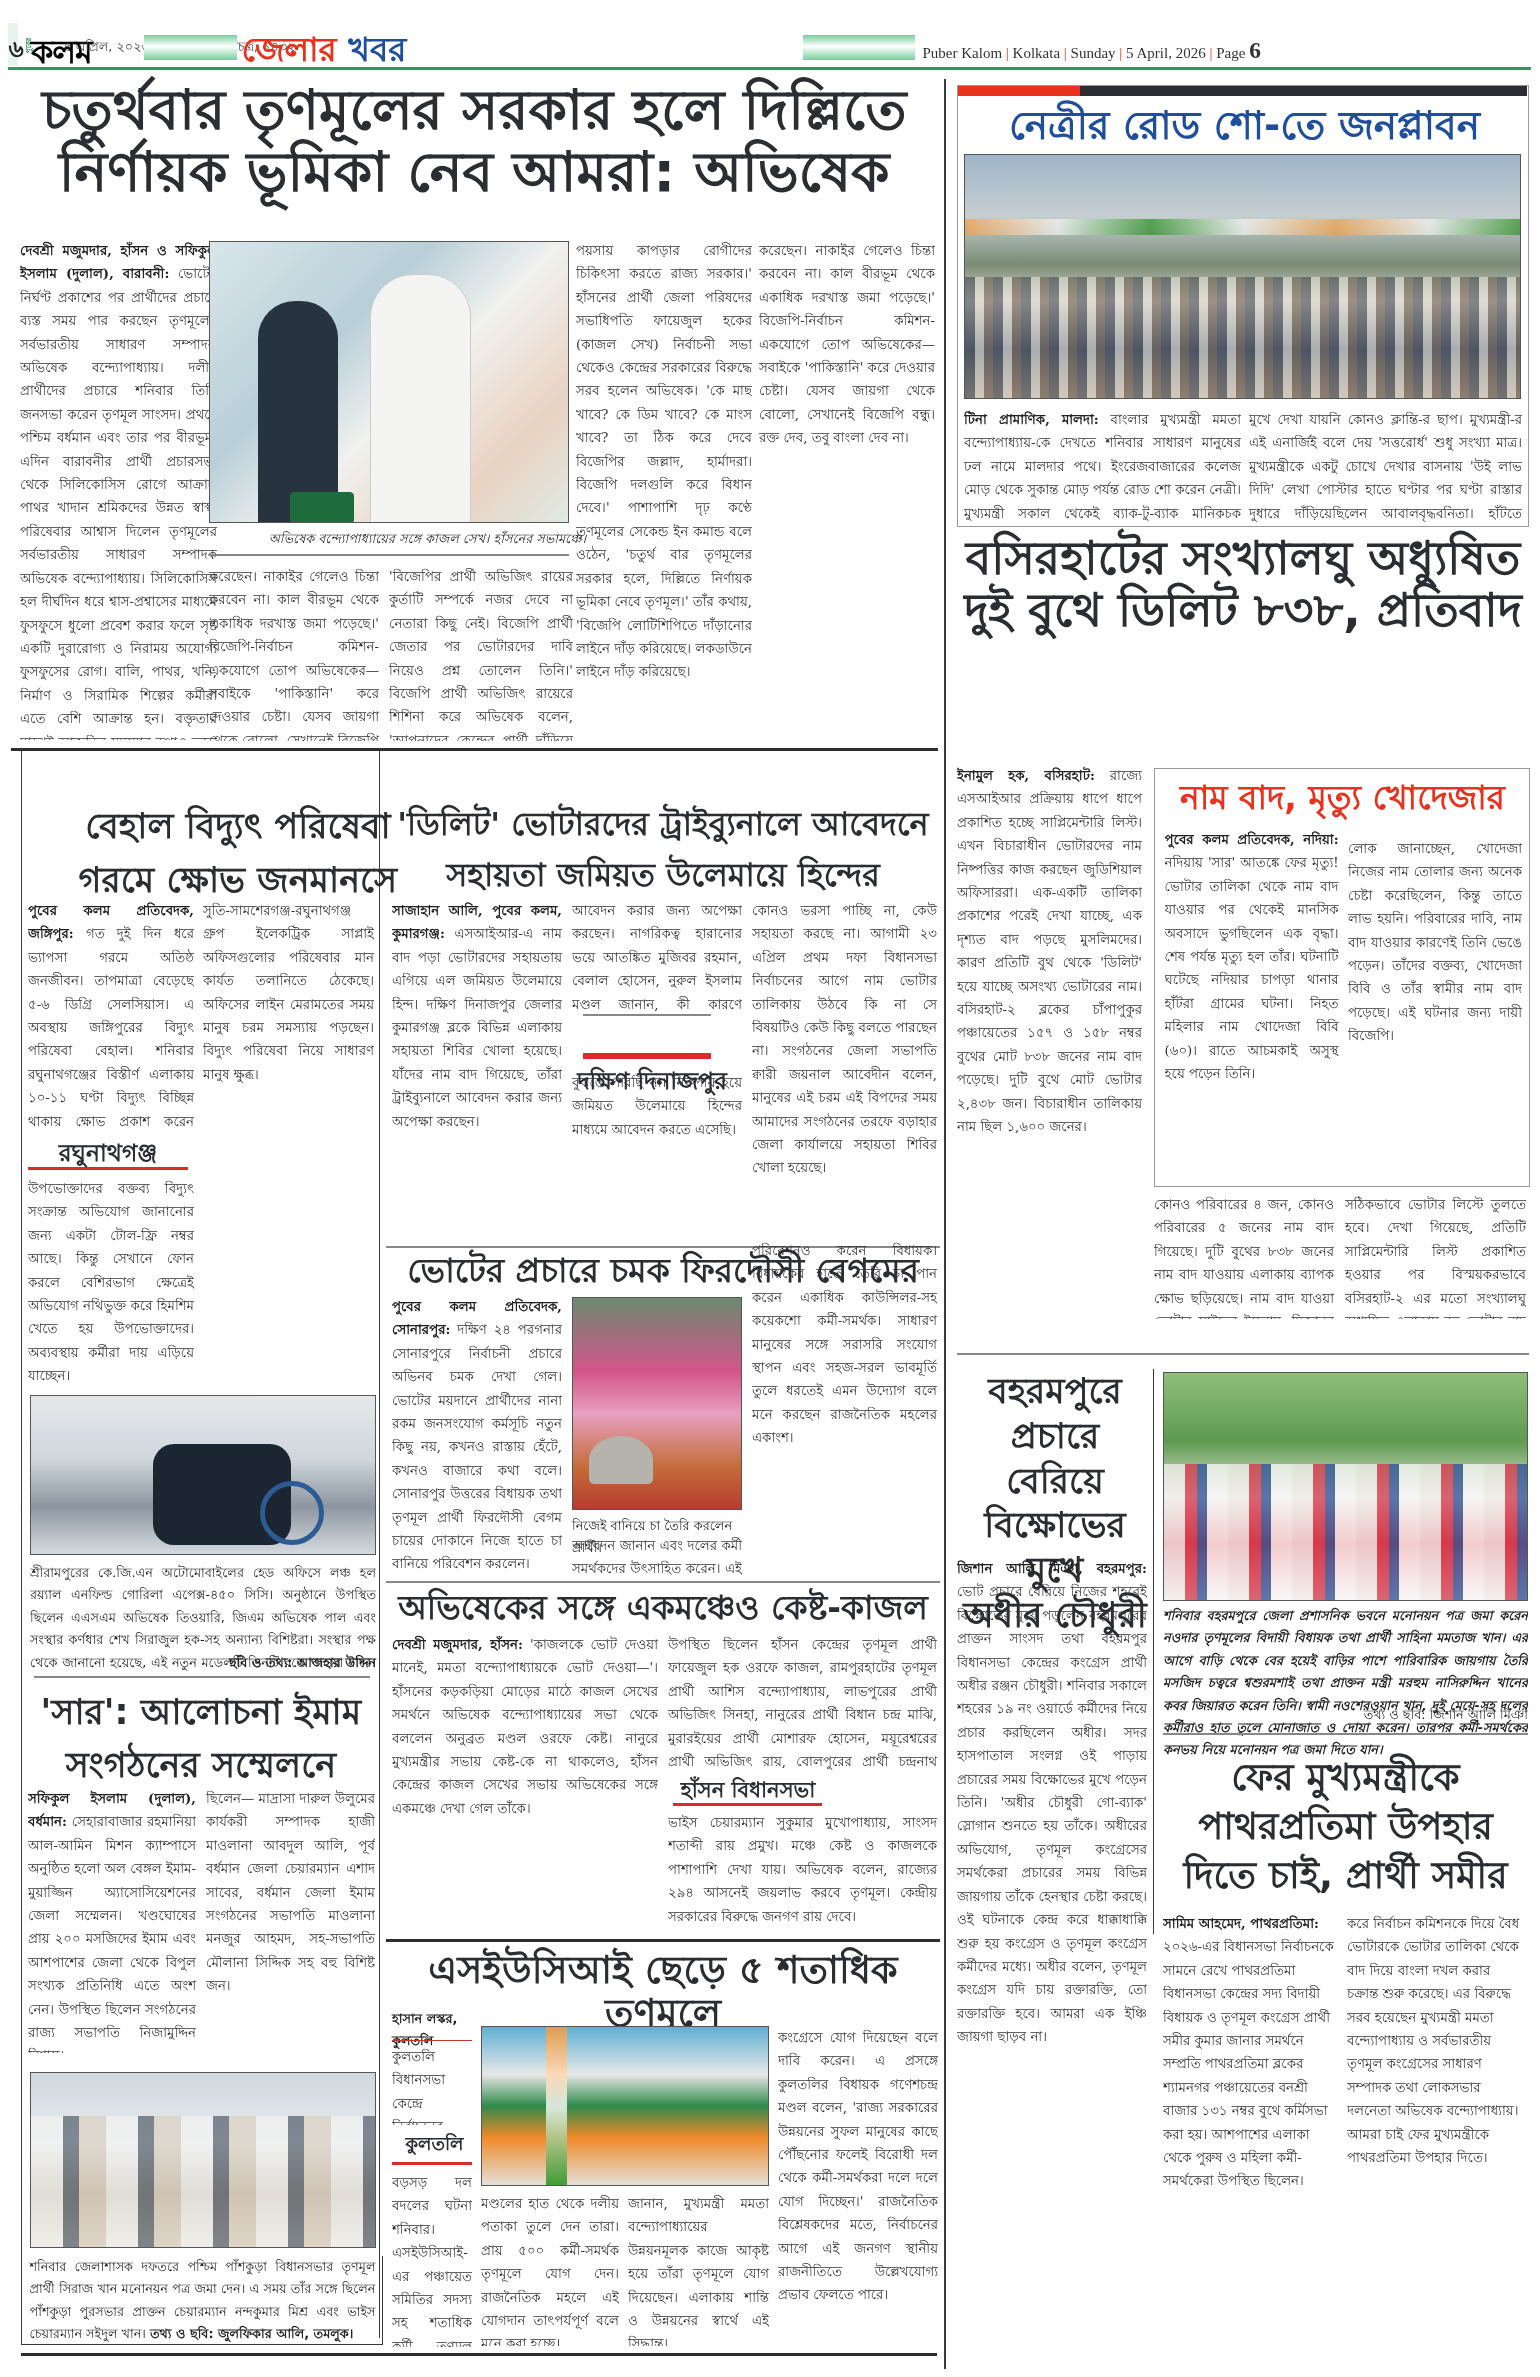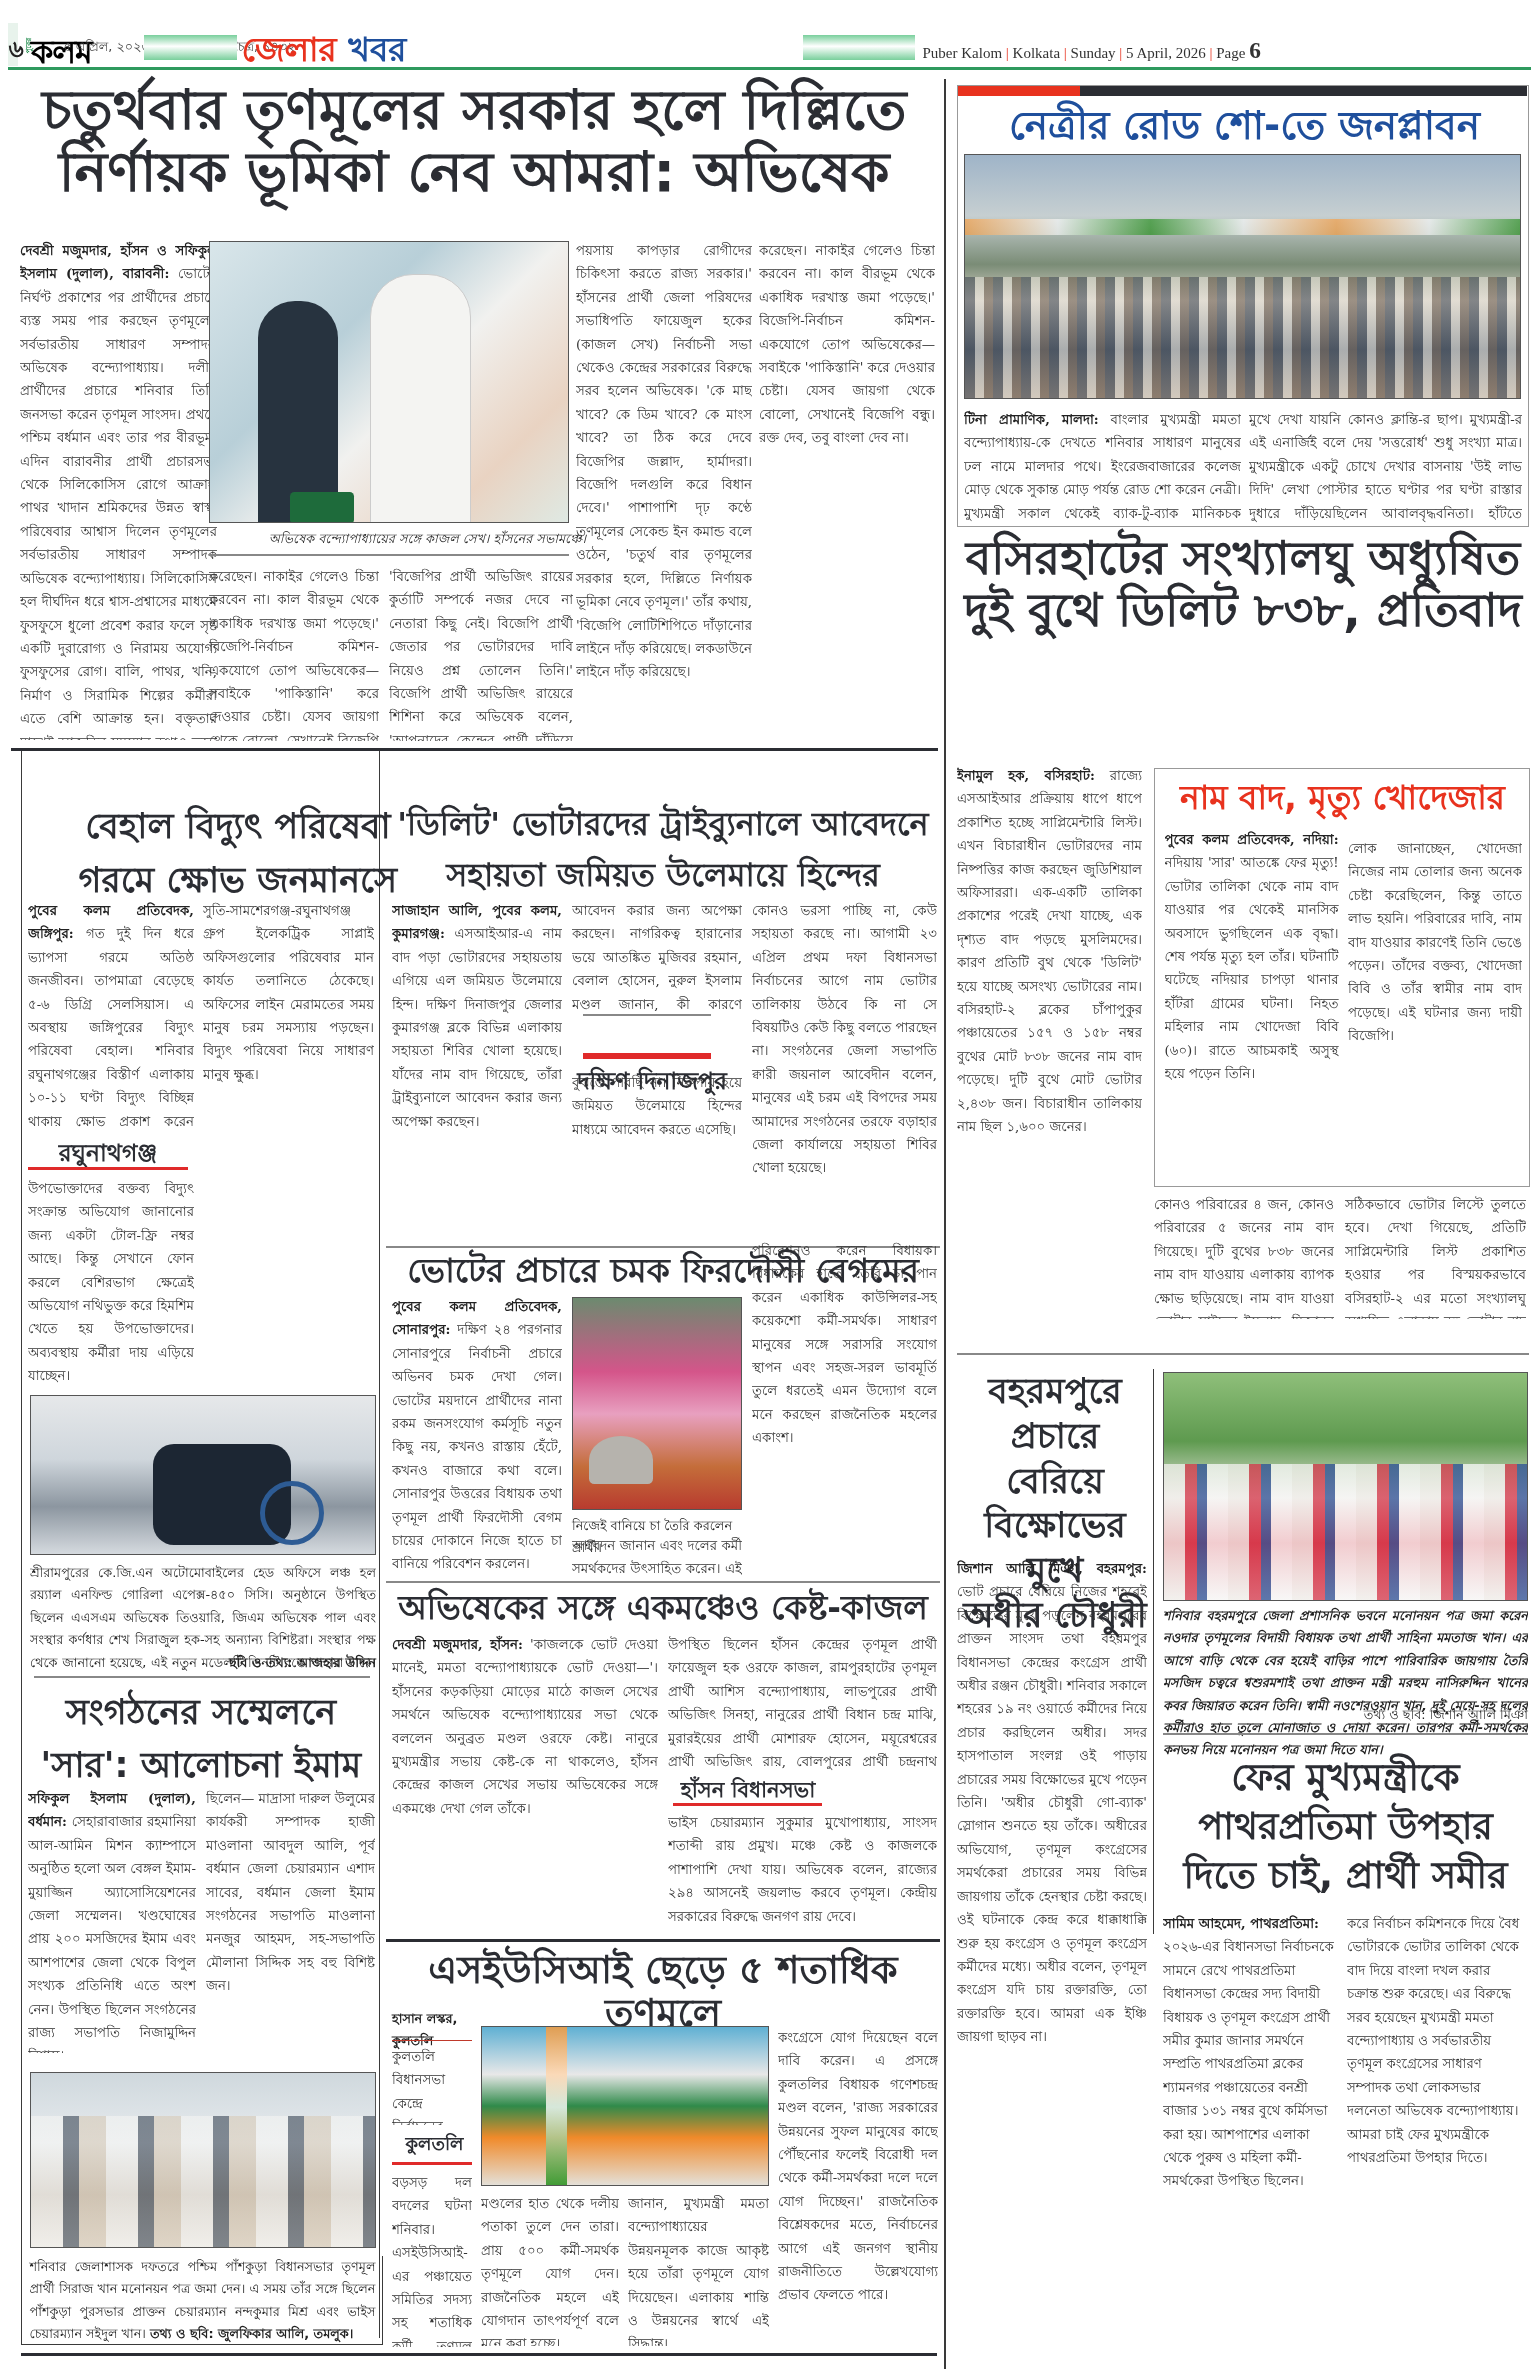--- a/index.html
+++ b/index.html
@@ -175,22 +175,22 @@
 
 <div class="photo" style="left:30px;top:1395px;width:346px;height:160px;background:linear-gradient(180deg,#e6e8ea 0%,#cfd6dc 40%,#8c96a0 70%,#d5dadf 100%);">
   <div class="abs" style="left:122px;top:48px;width:138px;height:101px;background:#1c2633;border-radius:21px;"></div>
   <div class="abs" style="left:229px;top:85px;width:64px;height:64px;border:5.3px solid #2d5b94;border-radius:50%;"></div>
 </div>
 <div class="abs caption" style="left:30px;top:1562px;width:346px;height:112px;text-align:justify;overflow:hidden;">শ্রীরামপুরের কে.জি.এন অটোমোবাইলের হেড অফিসে লঞ্চ হল রয়্যাল এনফিল্ড গোরিলা এপেক্স-৪৫০ সিসি। অনুষ্ঠানে উপস্থিত ছিলেন এএসএম অভিষেক তিওয়ারি, জিএম অভিষেক পাল এবং সংস্থার কর্ণধার শেখ সিরাজুল হক-সহ অন্যান্য বিশিষ্টরা। সংস্থার পক্ষ থেকে জানানো হয়েছে, এই নতুন মডেলটি তিনটি রঙে পাওয়া যাবে। আধুনিক ডিজাইন ও একাধিক উন্নত বৈশিষ্ট্যে সমৃদ্ধ। নতুন লুকে বাজারে আসা গোরিলা এপেক্স-৪৫০ সিসি মডেলের প্রারম্ভিক দাম প্রায় ২ লক্ষ ১৬ হাজার টাকা।</div>
 <div class="abs caption" style="left:30px;top:1652px;width:346px;text-align:right;font-weight:bold;">ছবি ও তথ্য: আজহার উদ্দিন</div>
 <div class="hline" style="left:34px;top:1676px;width:336px;"></div>
 
 <div class="abs hl" style="left:23.4px;top:1686px;width:355px;font-size:35px;line-height:1.5;">
+  <div>'সার': আলোচনা ইমাম</div>
   <div>সংগঠনের সম্মেলনে</div>
-  <div>'সার': আলোচনা ইমাম</div>
 </div>
 <div class="abs body-text" style="left:28px;top:1787px;width:168px;height:266px;">
   <span class="byline">সফিকুল ইসলাম (দুলাল), বর্ধমান:</span>
   <span>সেহারাবাজার রহমানিয়া আল-আমিন মিশন ক্যাম্পাসে অনুষ্ঠিত হলো অল বেঙ্গল ইমাম-মুয়াজ্জিন অ্যাসোসিয়েশনের জেলা সম্মেলন। খণ্ডঘোষের প্রায় ২০০ মসজিদের ইমাম এবং আশপাশের জেলা থেকে বিপুল সংখ্যক প্রতিনিধি এতে অংশ নেন। উপস্থিত ছিলেন সংগঠনের রাজ্য সভাপতি নিজামুদ্দিন বিশ্বাস।</span>
 </div>
 <div class="abs body-text" style="left:206px;top:1787px;width:169px;height:266px;">
   <span>ছিলেন— মাদ্রাসা দারুল উলুমের কার্যকরী সম্পাদক হাজী মাওলানা আবদুল আলি, পূর্ব বর্ধমান জেলা চেয়ারম্যান এশাদ সাবের, বর্ধমান জেলা ইমাম সংগঠনের সভাপতি মাওলানা মনজুর আহমদ, সহ-সভাপতি মৌলানা সিদ্দিক সহ বহু বিশিষ্ট জন।</span>
 </div>
 
 <div class="photo" style="left:30px;top:2072px;width:346px;height:176px;background:linear-gradient(180deg,#cfd8dd 0%,#e7ebee 40%,#c2b8ab 70%,#e9e4dc 100%);">

